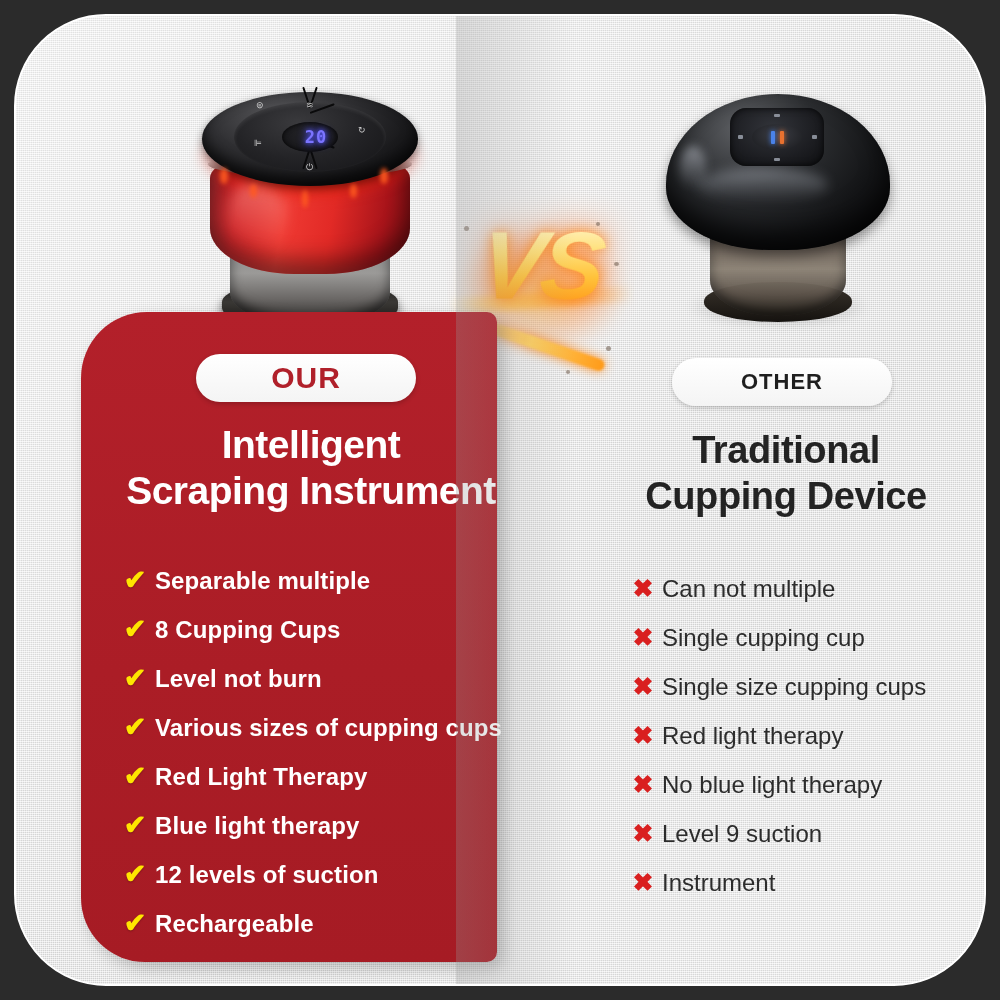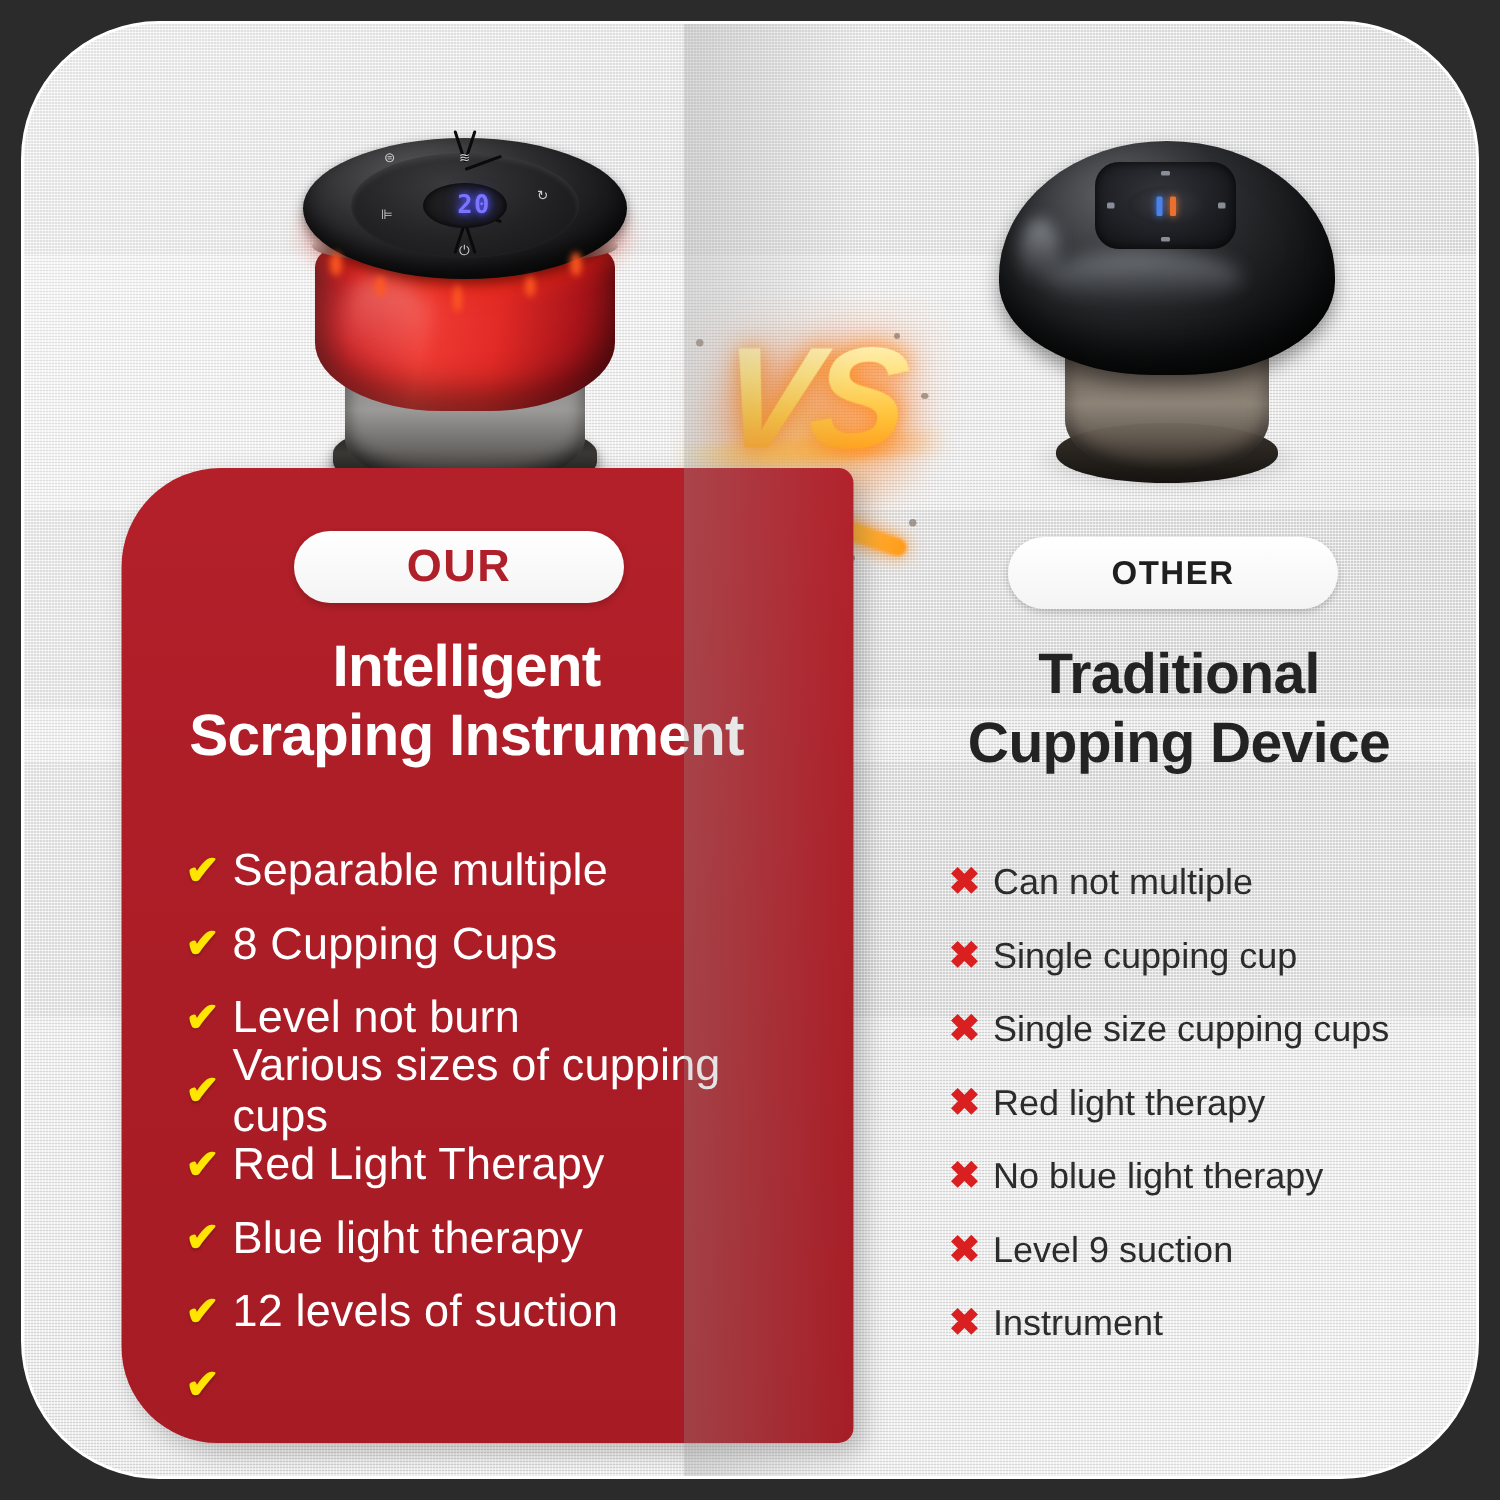--- a/index.html
+++ b/index.html
@@ -185,21 +185,21 @@
   .vs-tail{
     position:absolute; left:22px; top:142px; width:140px; height:12px;
     border-radius:6px; transform:rotate(19deg);
     background:linear-gradient(90deg, rgba(255,150,20,0), #ffd060 45%, #ff9a18 100%);
     filter:drop-shadow(0 0 6px rgba(255,130,10,.9)) blur(1px);
   }
   .spk{ position:absolute; background:#6b5a4a; border-radius:50%; opacity:.55; }
 
   
   .card{
-    position:absolute; left:65px; top:296px; width:488px; height:650px;
+    position:absolute; left:65px; top:296px; width:416px; height:650px;
     background:linear-gradient(180deg,#b3202a 0%,#ab1d26 55%,#a61b24 100%);
     border-radius:66px 10px 10px 64px;
     box-shadow:6px 6px 16px rgba(0,0,0,.22);
   }
   .pill{
     position:absolute; left:115px; top:42px; width:220px; height:48px;
     background:linear-gradient(180deg,#ffffff,#f4f4f4);
     border-radius:26px;
     display:flex; align-items:center; justify-content:center;
     box-shadow:0 2px 5px rgba(0,0,0,.2);
@@ -210,21 +210,21 @@
     text-align:center; color:#fff; font-size:39px; font-weight:bold; line-height:1.18;
     letter-spacing:-.5px;
   }
   .feats{ position:absolute; left:34px; top:244px; width:430px; }
   .feat{ display:flex; align-items:center; height:49px; }
   .feat .ck{
     width:40px; flex:0 0 40px; text-align:center;
     color:#ffe500; font-size:27px; font-weight:bold; line-height:1;
     text-shadow:0 1px 2px rgba(0,0,0,.25);
   }
-  .feat .tx{ color:#fff; font-size:30px; font-weight:400; letter-spacing:.1px; }
+  .feat .tx{ color:#fff; font-size:24px; font-weight:700; letter-spacing:.1px; }
 
   
   .other{ position:absolute; left:560px; top:300px; width:420px; }
   .pill-o{
     position:absolute; left:96px; top:42px; width:220px; height:48px;
     background:linear-gradient(180deg,#ffffff,#f4f4f4);
     border-radius:26px; display:flex; align-items:center; justify-content:center;
     box-shadow:0 2px 5px rgba(0,0,0,.18);
   }
   .pill-o span{ font-size:22px; font-weight:bold; color:#1f1f1f; letter-spacing:1px; }
@@ -345,20 +345,21 @@
         <div class="feat">
           <span class="ck">✔</span>
           <span class="tx">Blue light therapy</span>
         </div>
         <div class="feat">
           <span class="ck">✔</span>
           <span class="tx">12 levels of suction</span>
         </div>
         <div class="feat">
           <span class="ck">✔</span>
+          <span class="tx">Rechargeable</span>
         </div>
       </div>
     </div>
 
     <div class="other">
       <div class="pill-o">
         <span>OTHER</span>
       </div>
       <div class="other-title">
         <div>Traditional</div>

